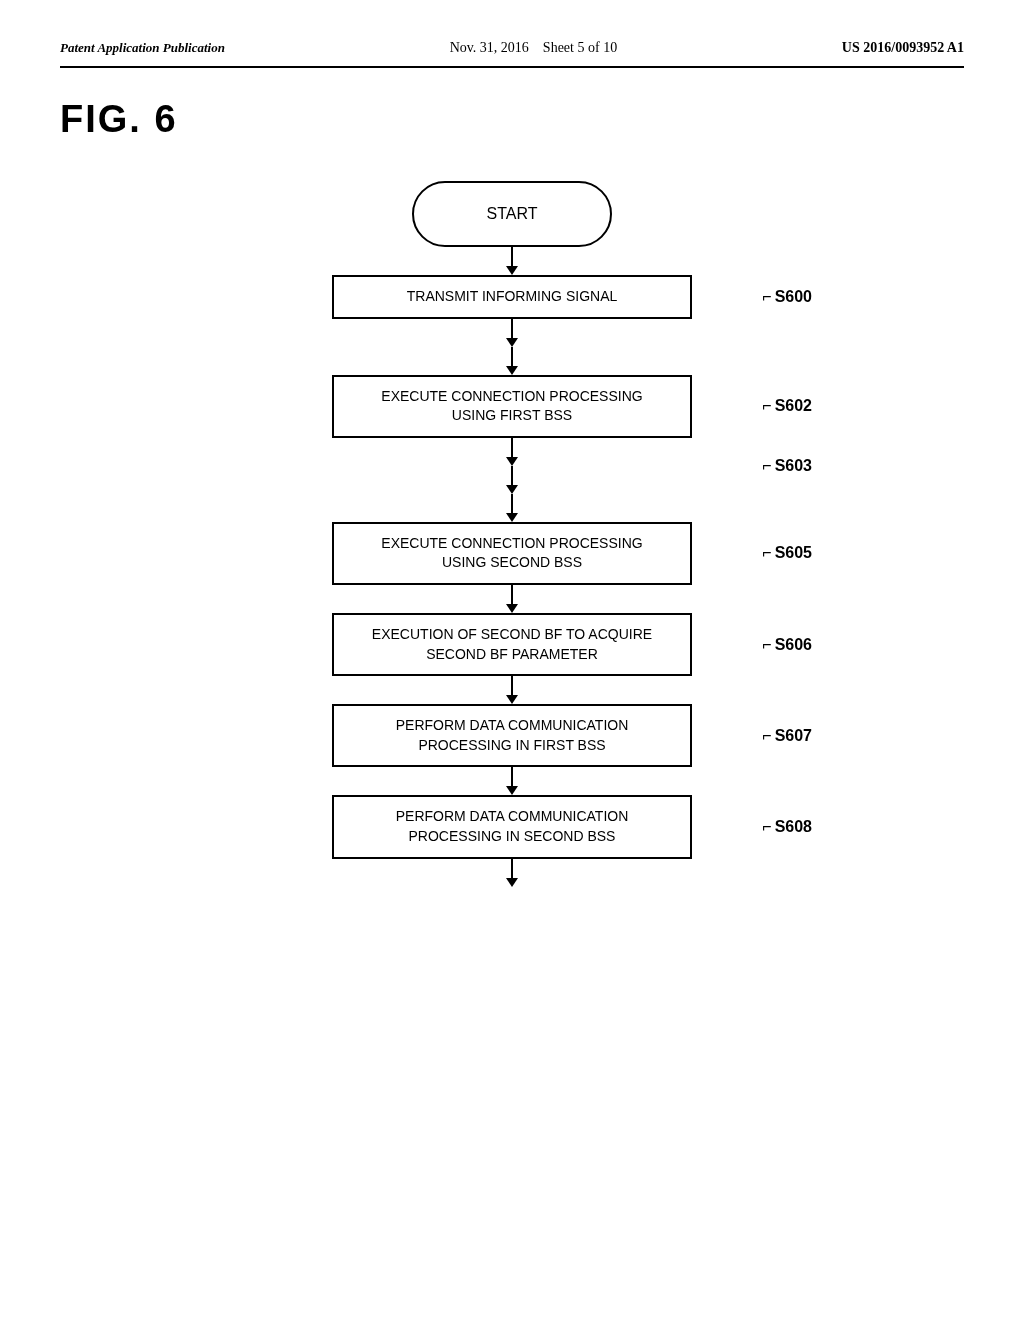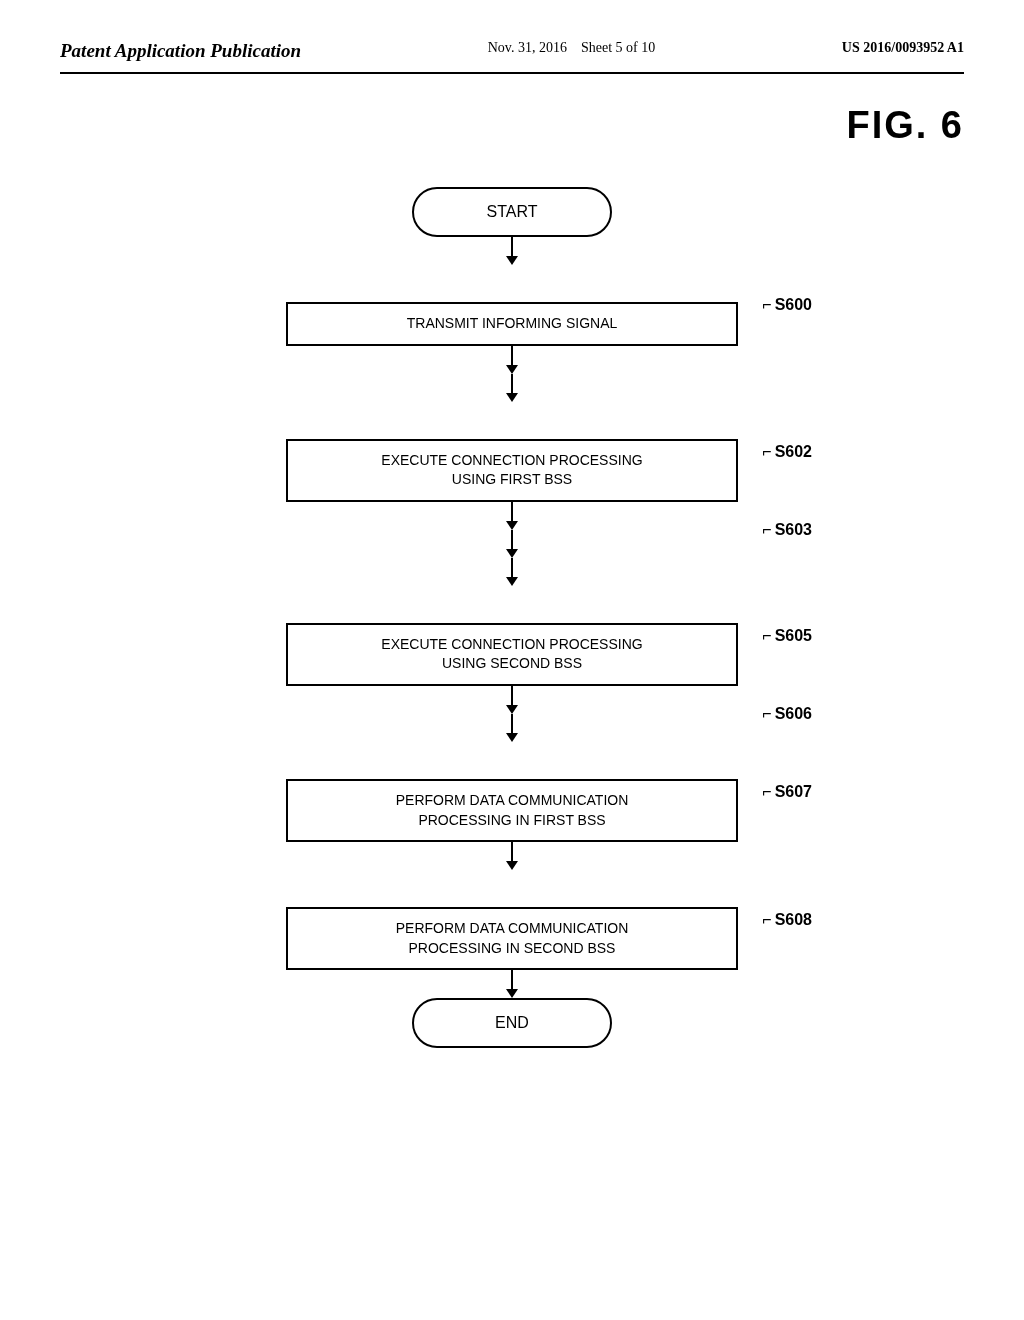--- a/index.html
+++ b/index.html
@@ -25,38 +25,38 @@
     .header {
       display: flex;
       justify-content: space-between;
       align-items: flex-start;
       border-bottom: 2px solid #000;
       padding-bottom: 10px;
       margin-bottom: 30px;
     }
 
     .header-left {
-      font-size: 19px;
+      font-size: 13px;
       font-weight: bold;
       font-style: italic;
     }
 
     .header-center {
       font-size: 14px;
       text-align: center;
     }
 
     .header-right {
       font-size: 14px;
       font-weight: bold;
     }
 
     
     .fig-title {
-      text-align: right;
+      text-align: left;
       font-size: 38px;
       font-weight: bold;
       font-family: Arial, Helvetica, sans-serif;
       letter-spacing: 2px;
       margin-bottom: 40px;
       margin-top: 8px;
     }
 
     
     .flowchart {
@@ -64,40 +64,39 @@
       flex-direction: column;
       align-items: center;
       position: relative;
       width: 100%;
     }
 
     
     .oval {
       border: 2px solid #000;
       border-radius: 40px;
-      padding: 14px 50px;
+      padding: 22px 50px;
       font-size: 16px;
       font-family: Arial, sans-serif;
       font-weight: normal;
       text-align: center;
       background: #fff;
       width: 200px;
     }
 
     
     .process-box {
       border: 2px solid #000;
       padding: 10px 20px;
       font-size: 14px;
       font-family: Arial, sans-serif;
       text-align: center;
       background: #fff;
-      width: 452px;
+      width: 360px;
       line-height: 1.4;
-      margin-top: 37px;
     }
 
     
     .arrow {
       display: flex;
       flex-direction: column;
       align-items: center;
       height: 28px;
       position: relative;
     }
@@ -213,20 +212,21 @@
       <div class="process-box">EXECUTE CONNECTION PROCESSING<br>USING SECOND BSS</div>
       <div class="step-label"><span class="step-label-tick">⌐</span><span>S605</span></div>
     </div>
 
     <div class="arrow">
       <div class="arrow-line"></div>
       <div class="arrow-head"></div>
     </div>
 
     <div class="step-row">
+      <div class="process-box">EXECUTION OF SECOND BF TO ACQUIRE<br>SECOND BF PARAMETER</div>
       <div class="step-label"><span class="step-label-tick">⌐</span><span>S606</span></div>
     </div>
 
     <div class="arrow">
       <div class="arrow-line"></div>
       <div class="arrow-head"></div>
     </div>
 
     <div class="step-row">
       <div class="process-box">PERFORM DATA COMMUNICATION<br>PROCESSING IN FIRST BSS</div>
@@ -241,21 +241,16 @@
     <div class="step-row">
       <div class="process-box">PERFORM DATA COMMUNICATION<br>PROCESSING IN SECOND BSS</div>
       <div class="step-label"><span class="step-label-tick">⌐</span><span>S608</span></div>
     </div>
 
     <div class="arrow">
       <div class="arrow-line"></div>
       <div class="arrow-head"></div>
     </div>
 
-    <div class="step-row">
-      <div class="oval">
-        <span>END</span>
-      </div>
-    </div>
 
   </div>
 
 </div>
 
 </body></html>

